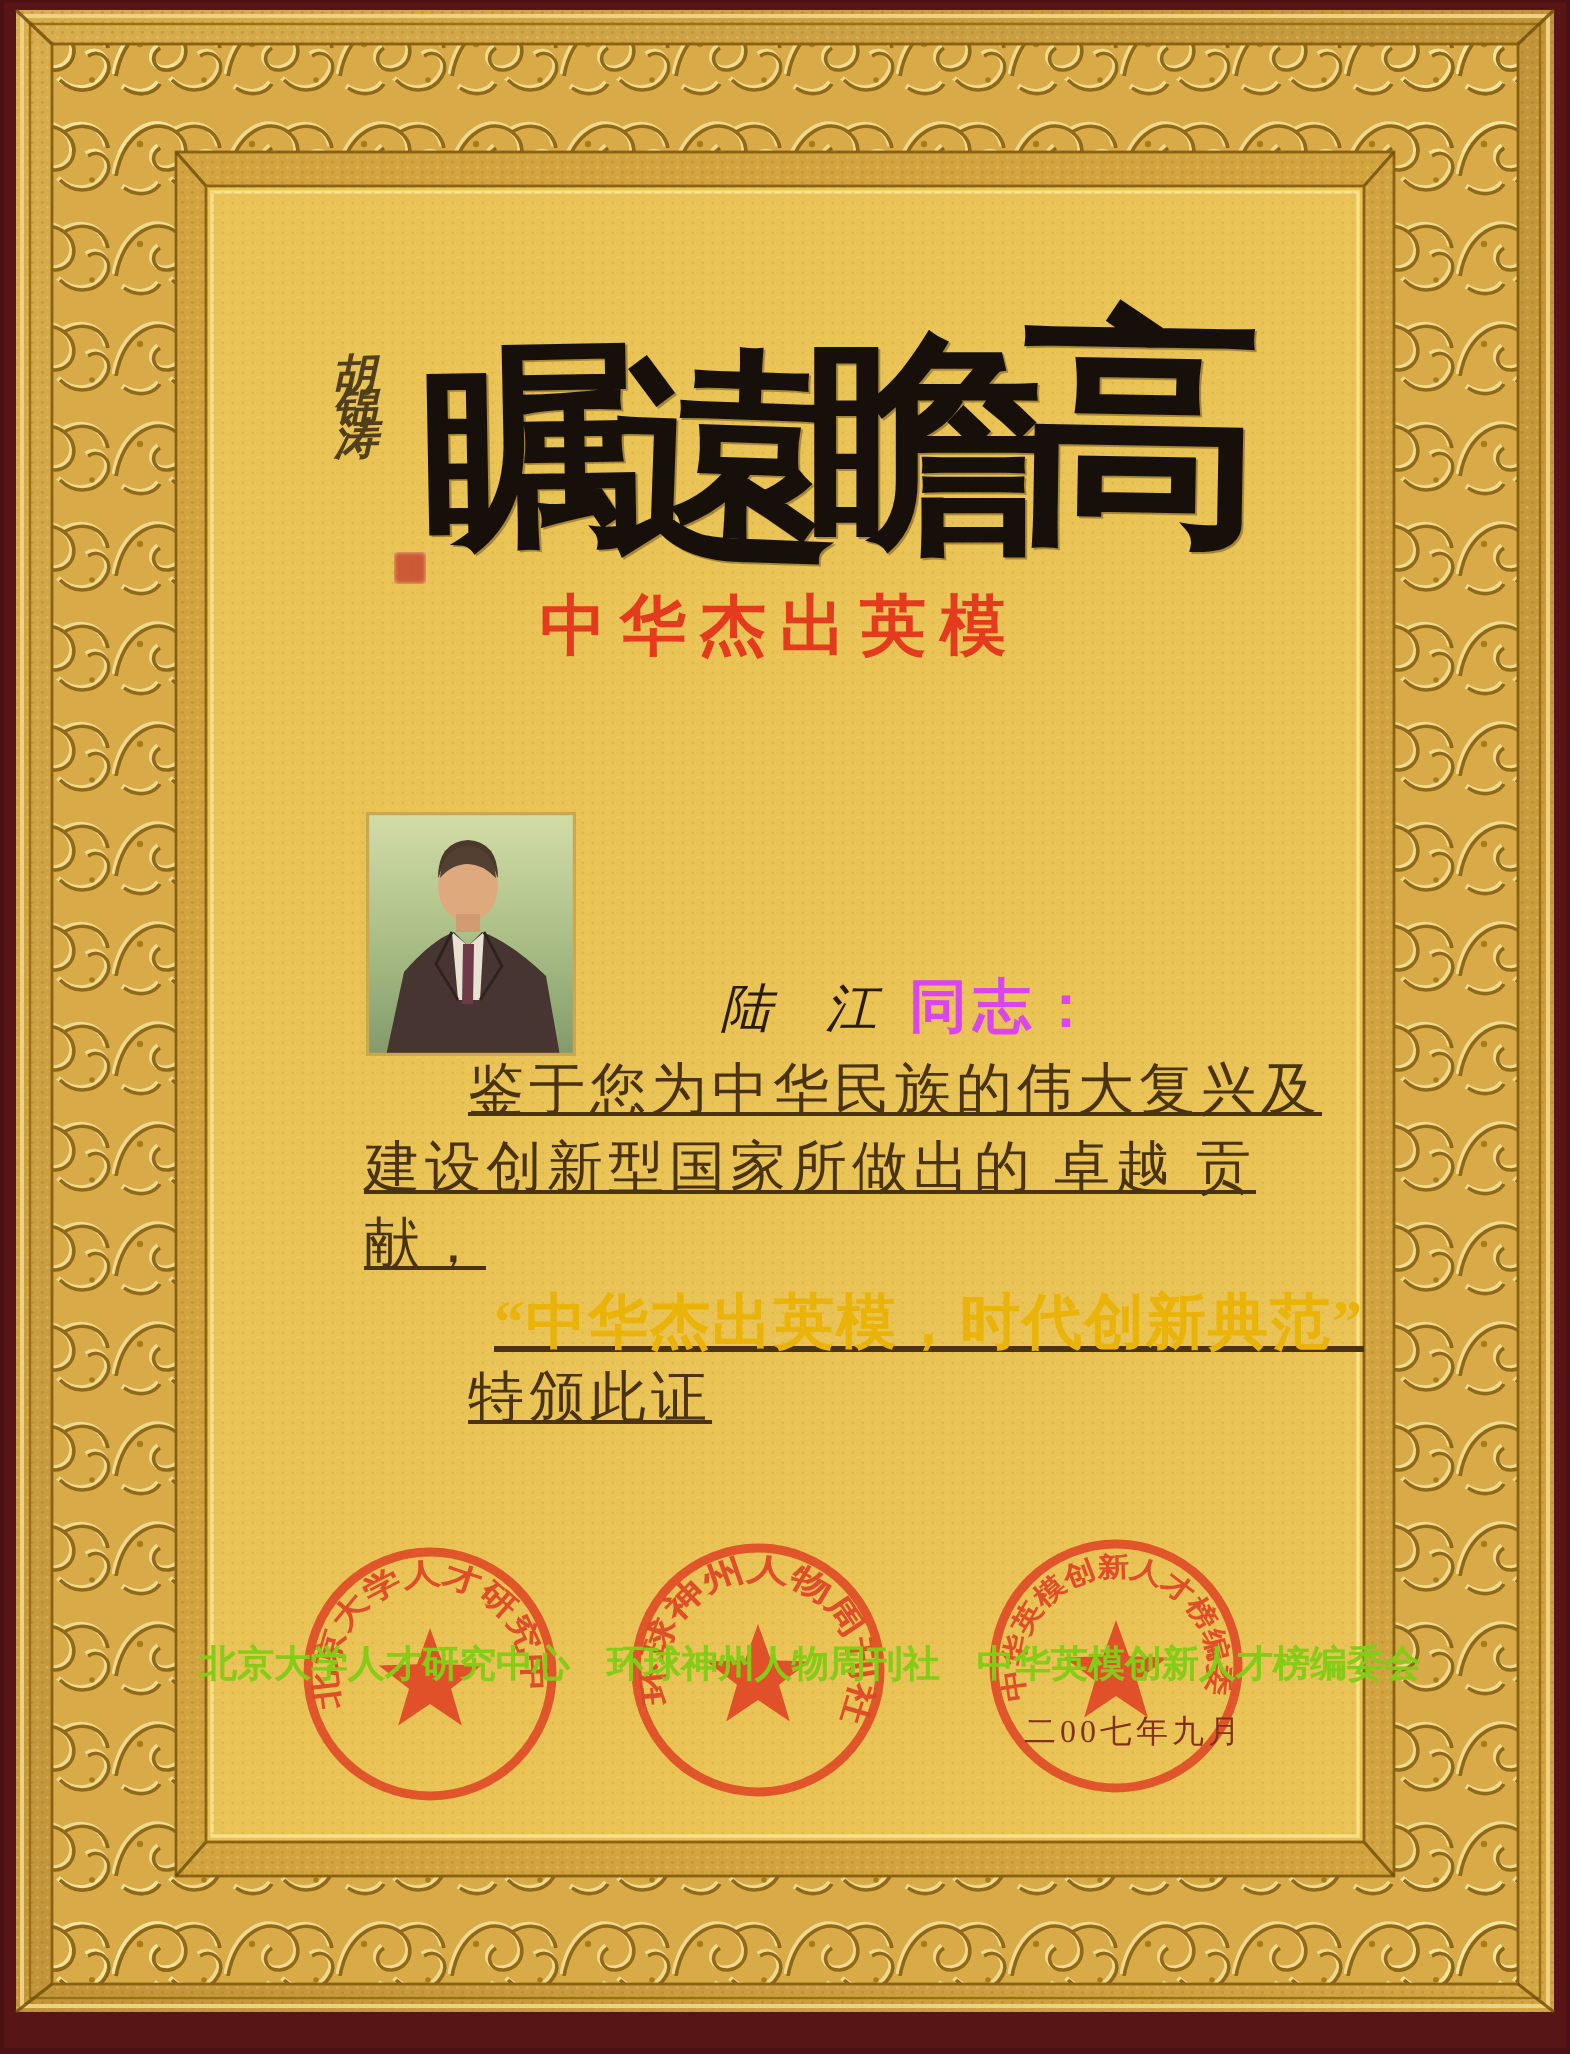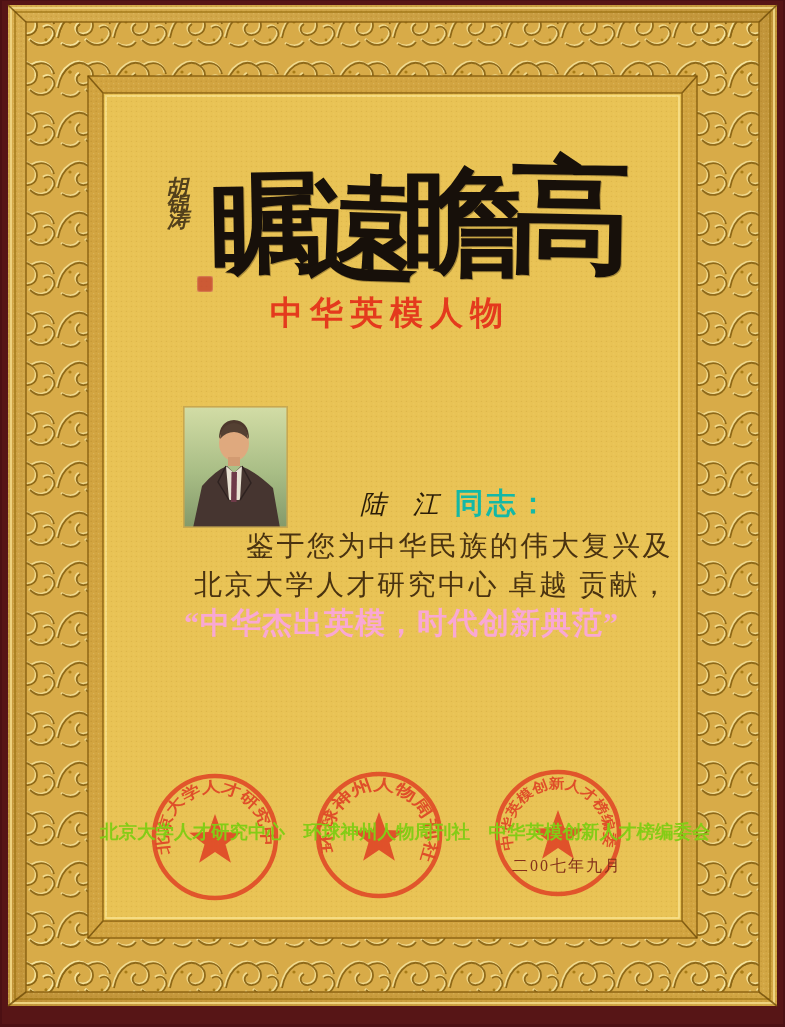--- a/index.html
+++ b/index.html
@@ -38,28 +38,28 @@
     position:absolute;left:100px;width:580px;text-align:center;
     color:#e43a1d;font-weight:bold;font-size:33px;letter-spacing:7px;
   }
   .title1{top:291px;}
   .title2{top:338px;letter-spacing:9px;}
 
   .photo{position:absolute;left:183px;top:406px;}
 
   .nameline{position:absolute;left:360px;top:484px;white-space:nowrap;}
   .rname{font-size:26px;font-weight:normal;font-style:italic;letter-spacing:10px;color:#2a1c08;}
-  .suffix{font-size:29px;letter-spacing:3px;color:#14b8a6;margin-left:6px;font-weight:600;}
+  .suffix{font-size:29px;letter-spacing:3px;color:#d946ef;margin-left:6px;font-weight:600;}
 
   .body{
-    position:absolute;left:194px;top:527px;width:500px;
-    font-size:28px;line-height:38.6px;letter-spacing:2.5px;color:#4a3310;
+    position:absolute;left:182px;top:527px;width:500px;
+    font-size:28px;line-height:38.6px;letter-spacing:2.5px;color:#4a3310;text-decoration:underline;
   }
   .body .indent{text-indent:52px;}
-  .body .quote{font-size:30px;font-weight:bold;letter-spacing:1px;margin-left:-10px;color:#f9a8d4;}
+  .body .quote{font-size:30px;font-weight:bold;letter-spacing:1px;margin-left:-10px;color:#eab308;text-align:right;}
 
   .seal{position:absolute;}
   .seal-1{left:145px;top:767px;}
   .seal-2{left:309px;top:765px;}
   .seal-3{left:488px;top:763px;}
 
   .orgs{
     position:absolute;left:100px;top:819px;width:580px;text-align:right;
     font-size:18.5px;font-weight:bold;color:#84cc16;z-index:5;white-space:nowrap;
   }
@@ -158,21 +158,21 @@
     <div class="signature">胡锦涛</div>
     <div class="sig-seal"></div>
 
     <div class="calligraphy">
       <span class="c0">瞩</span>
       <span class="c1">遠</span>
       <span class="c2">瞻</span>
       <span class="c3">高</span>
     </div>
 
-    <div class="title-line title1">中华英模人物</div>
+    <div class="title-line title1">中华杰出英模</div>
 
     <svg class="photo" width="105" height="122" viewBox="0 0 105 122">
       <rect x="0" y="0" width="105" height="122" fill="url(#phbg)"></rect>
       <path d="M36 33 Q36 15 51 14 Q66 15 66 33 Q60 23 51 23 Q41 23 36 33 Z" fill="#4d382c"></path>
       <ellipse cx="51" cy="37" rx="15" ry="18" fill="#dfa97e"></ellipse>
       <path d="M37 33 Q38 18 51 17 Q64 18 65 33 Q58 26 51 26 Q43 26 37 33 Z" fill="#544032"></path>
       <rect x="45" y="51" width="12" height="9" fill="#d29b72"></rect>
       <path d="M10 122 L19 80 Q33 64 44 60 L51 67 L58 60 Q72 65 90 82 L97 122 Z" fill="#463530"></path>
       <path d="M43 60 L51 67 L59 60 L57 94 L46 94 Z" fill="#e8e2d2"></path>
       <path d="M48.5 66 L54 66 L53.5 96 L48 96 Z" fill="#6e3a48"></path>
@@ -180,22 +180,23 @@
       <path d="M59 60 L68 77 L57 94" fill="none" stroke="#2e2220" stroke-width="1.4"></path>
       <rect x="0.8" y="0.8" width="103.4" height="120.4" fill="none" stroke="#c8a850" stroke-width="1.6"></rect>
     </svg>
 
     <div class="nameline">
       <span class="rname">陆 江</span><span class="suffix">同志：</span>
     </div>
 
     <div class="body">
       <div class="indent">鉴于您为中华民族的伟大复兴及</div>
-      <div>北京大学人才研究中心 卓越 贡献，</div>
+      <div>建设创新型国家所做出的 卓越 贡献，</div>
       <div class="quote">“中华杰出英模，时代创新典范”</div>
+      <div class="indent">特颁此证</div>
     </div>
 
     <svg class="seal seal-1" width="140" height="140" viewBox="0 0 140 140">
       <circle cx="70" cy="70" r="61" fill="none" stroke="#df4526" stroke-width="4.5" opacity="0.88"></circle>
       <polygon fill="#df4526" opacity="0.9" points="70,47 76.5,65.1 95.7,65.7 80.5,77.4 85.9,95.8 70,85 54.1,95.8 59.5,77.4 44.3,65.7 63.5,65.1"></polygon>
       <path id="sealArc0" d="M 25.3 86.5 A 47 47 0 1 1 114.7 86.5" fill="none"></path>
       <text fill="#df4526" font-size="15" font-weight="bold" opacity="0.92">
         <textPath href="#sealArc0" textLength="188" lengthAdjust="spacingAndGlyphs">北京大学人才研究中心</textPath>
       </text>
     </svg>

